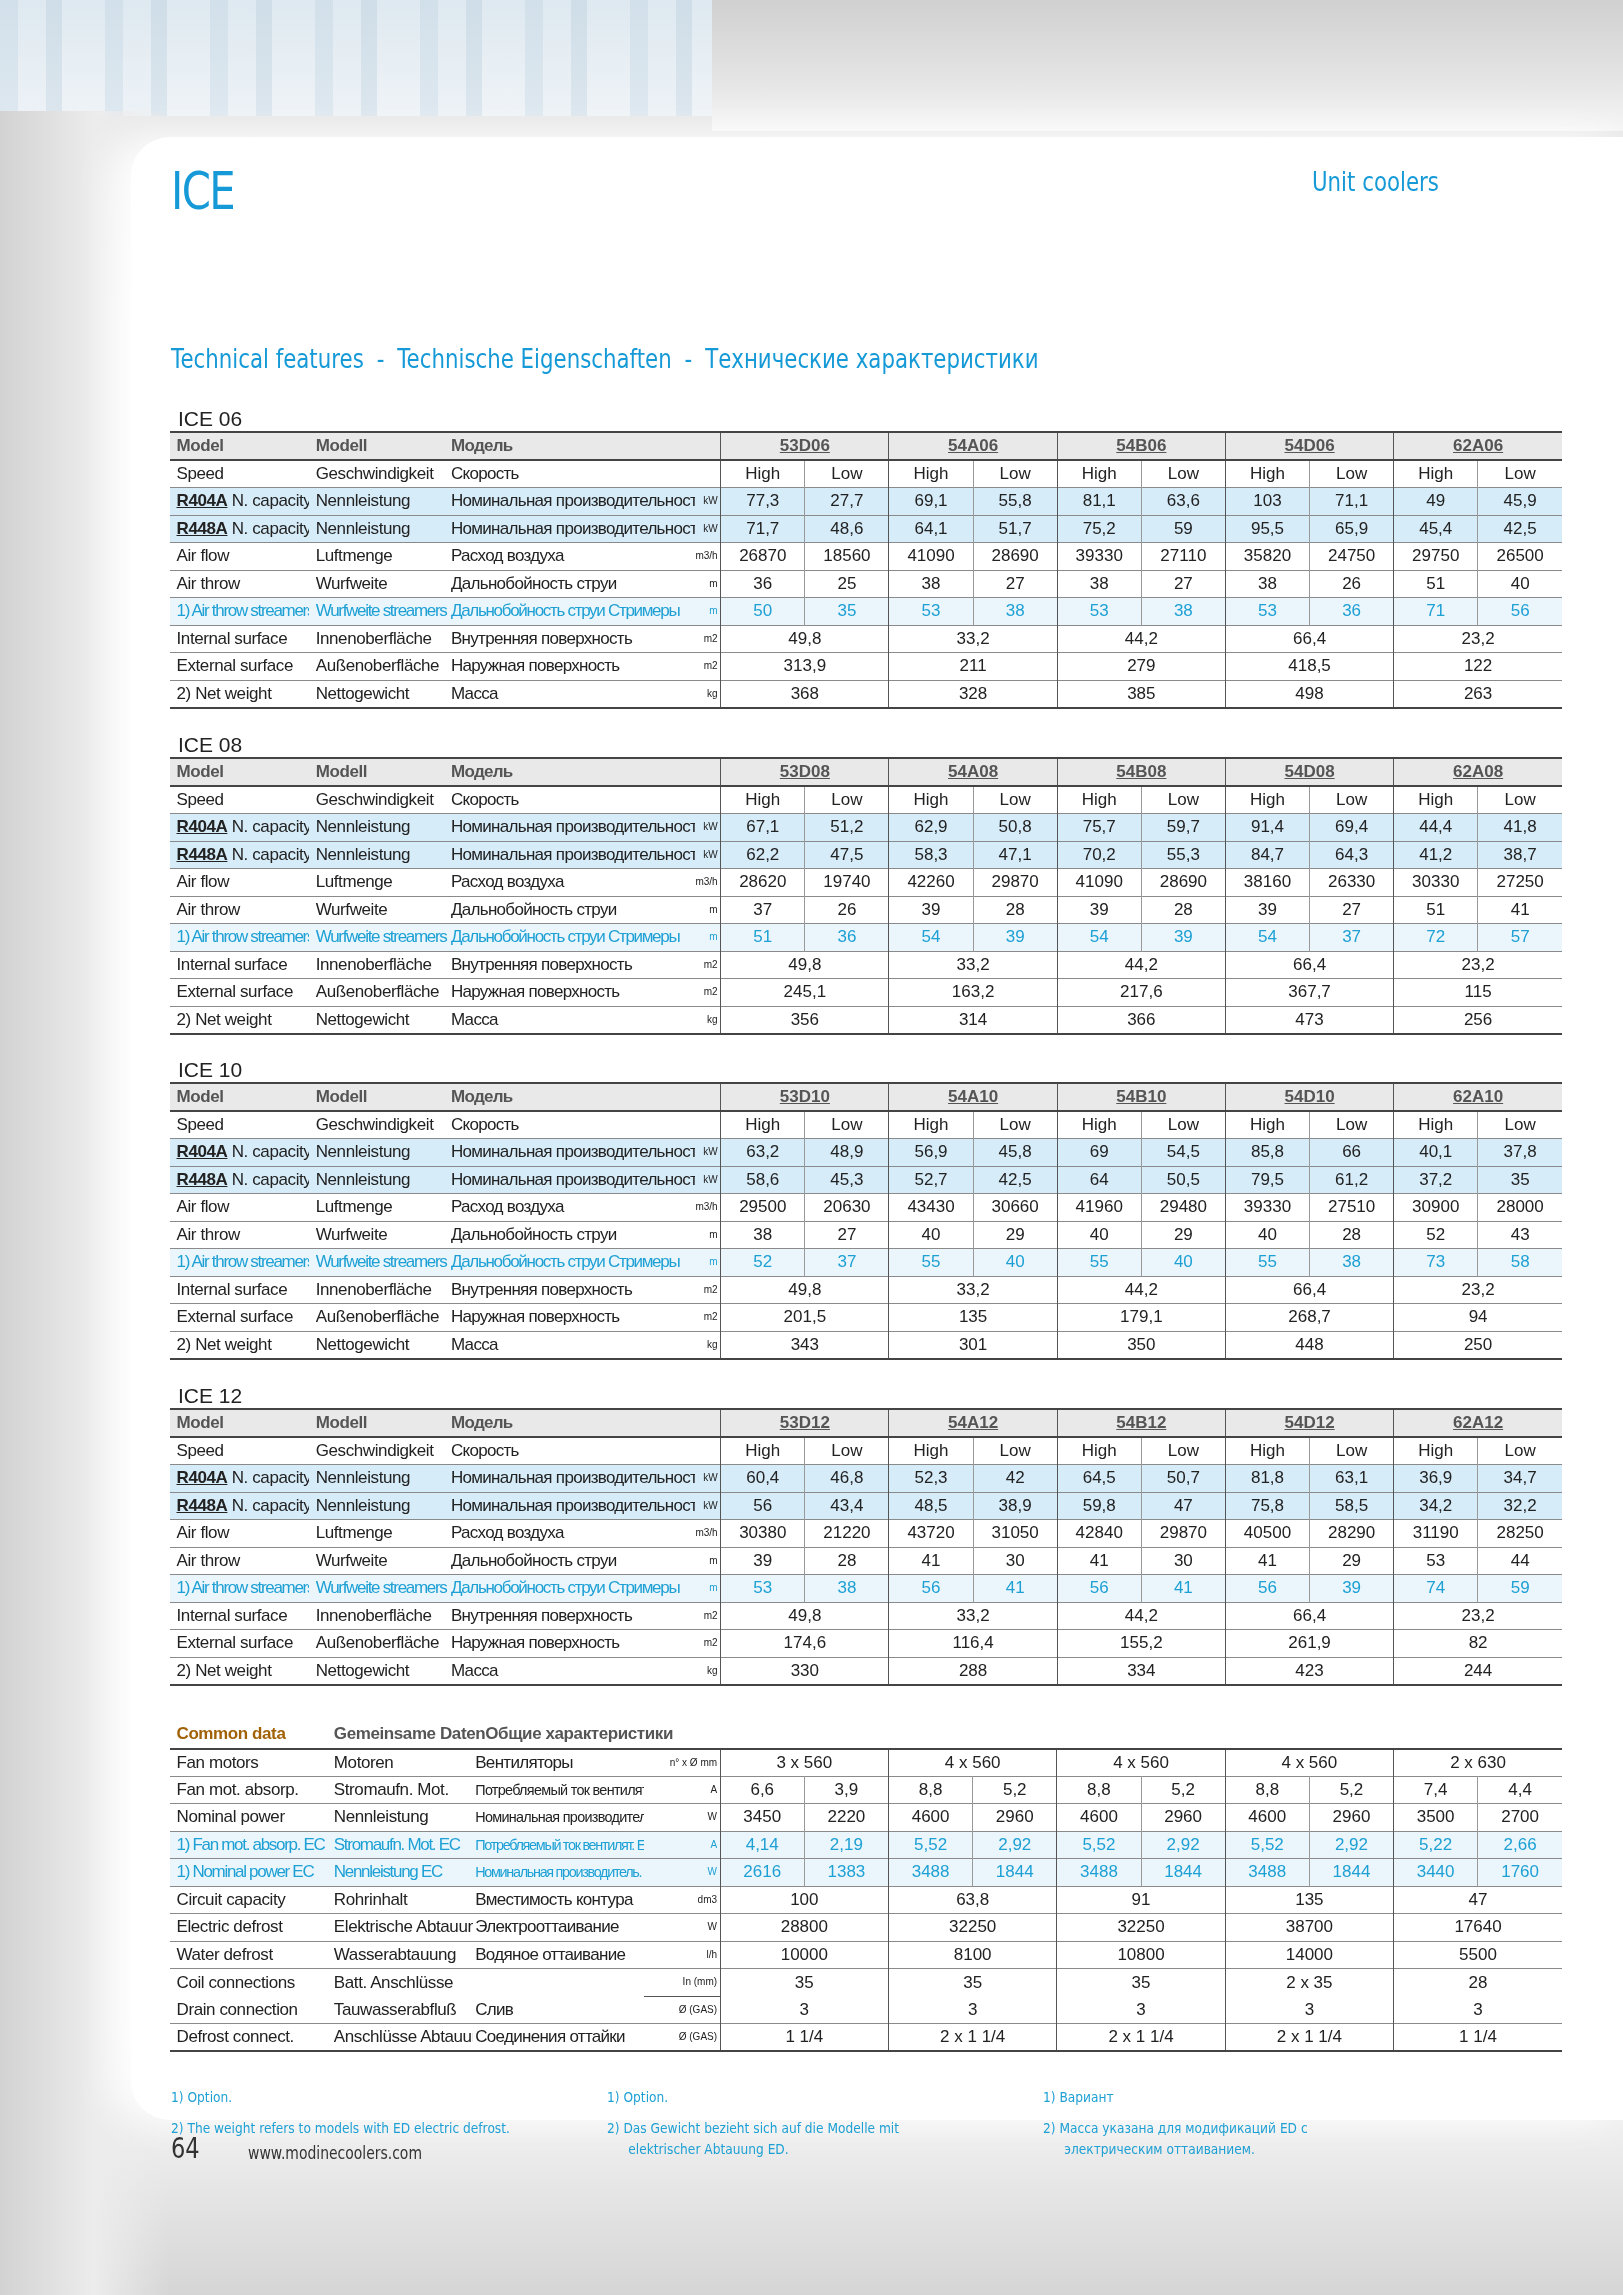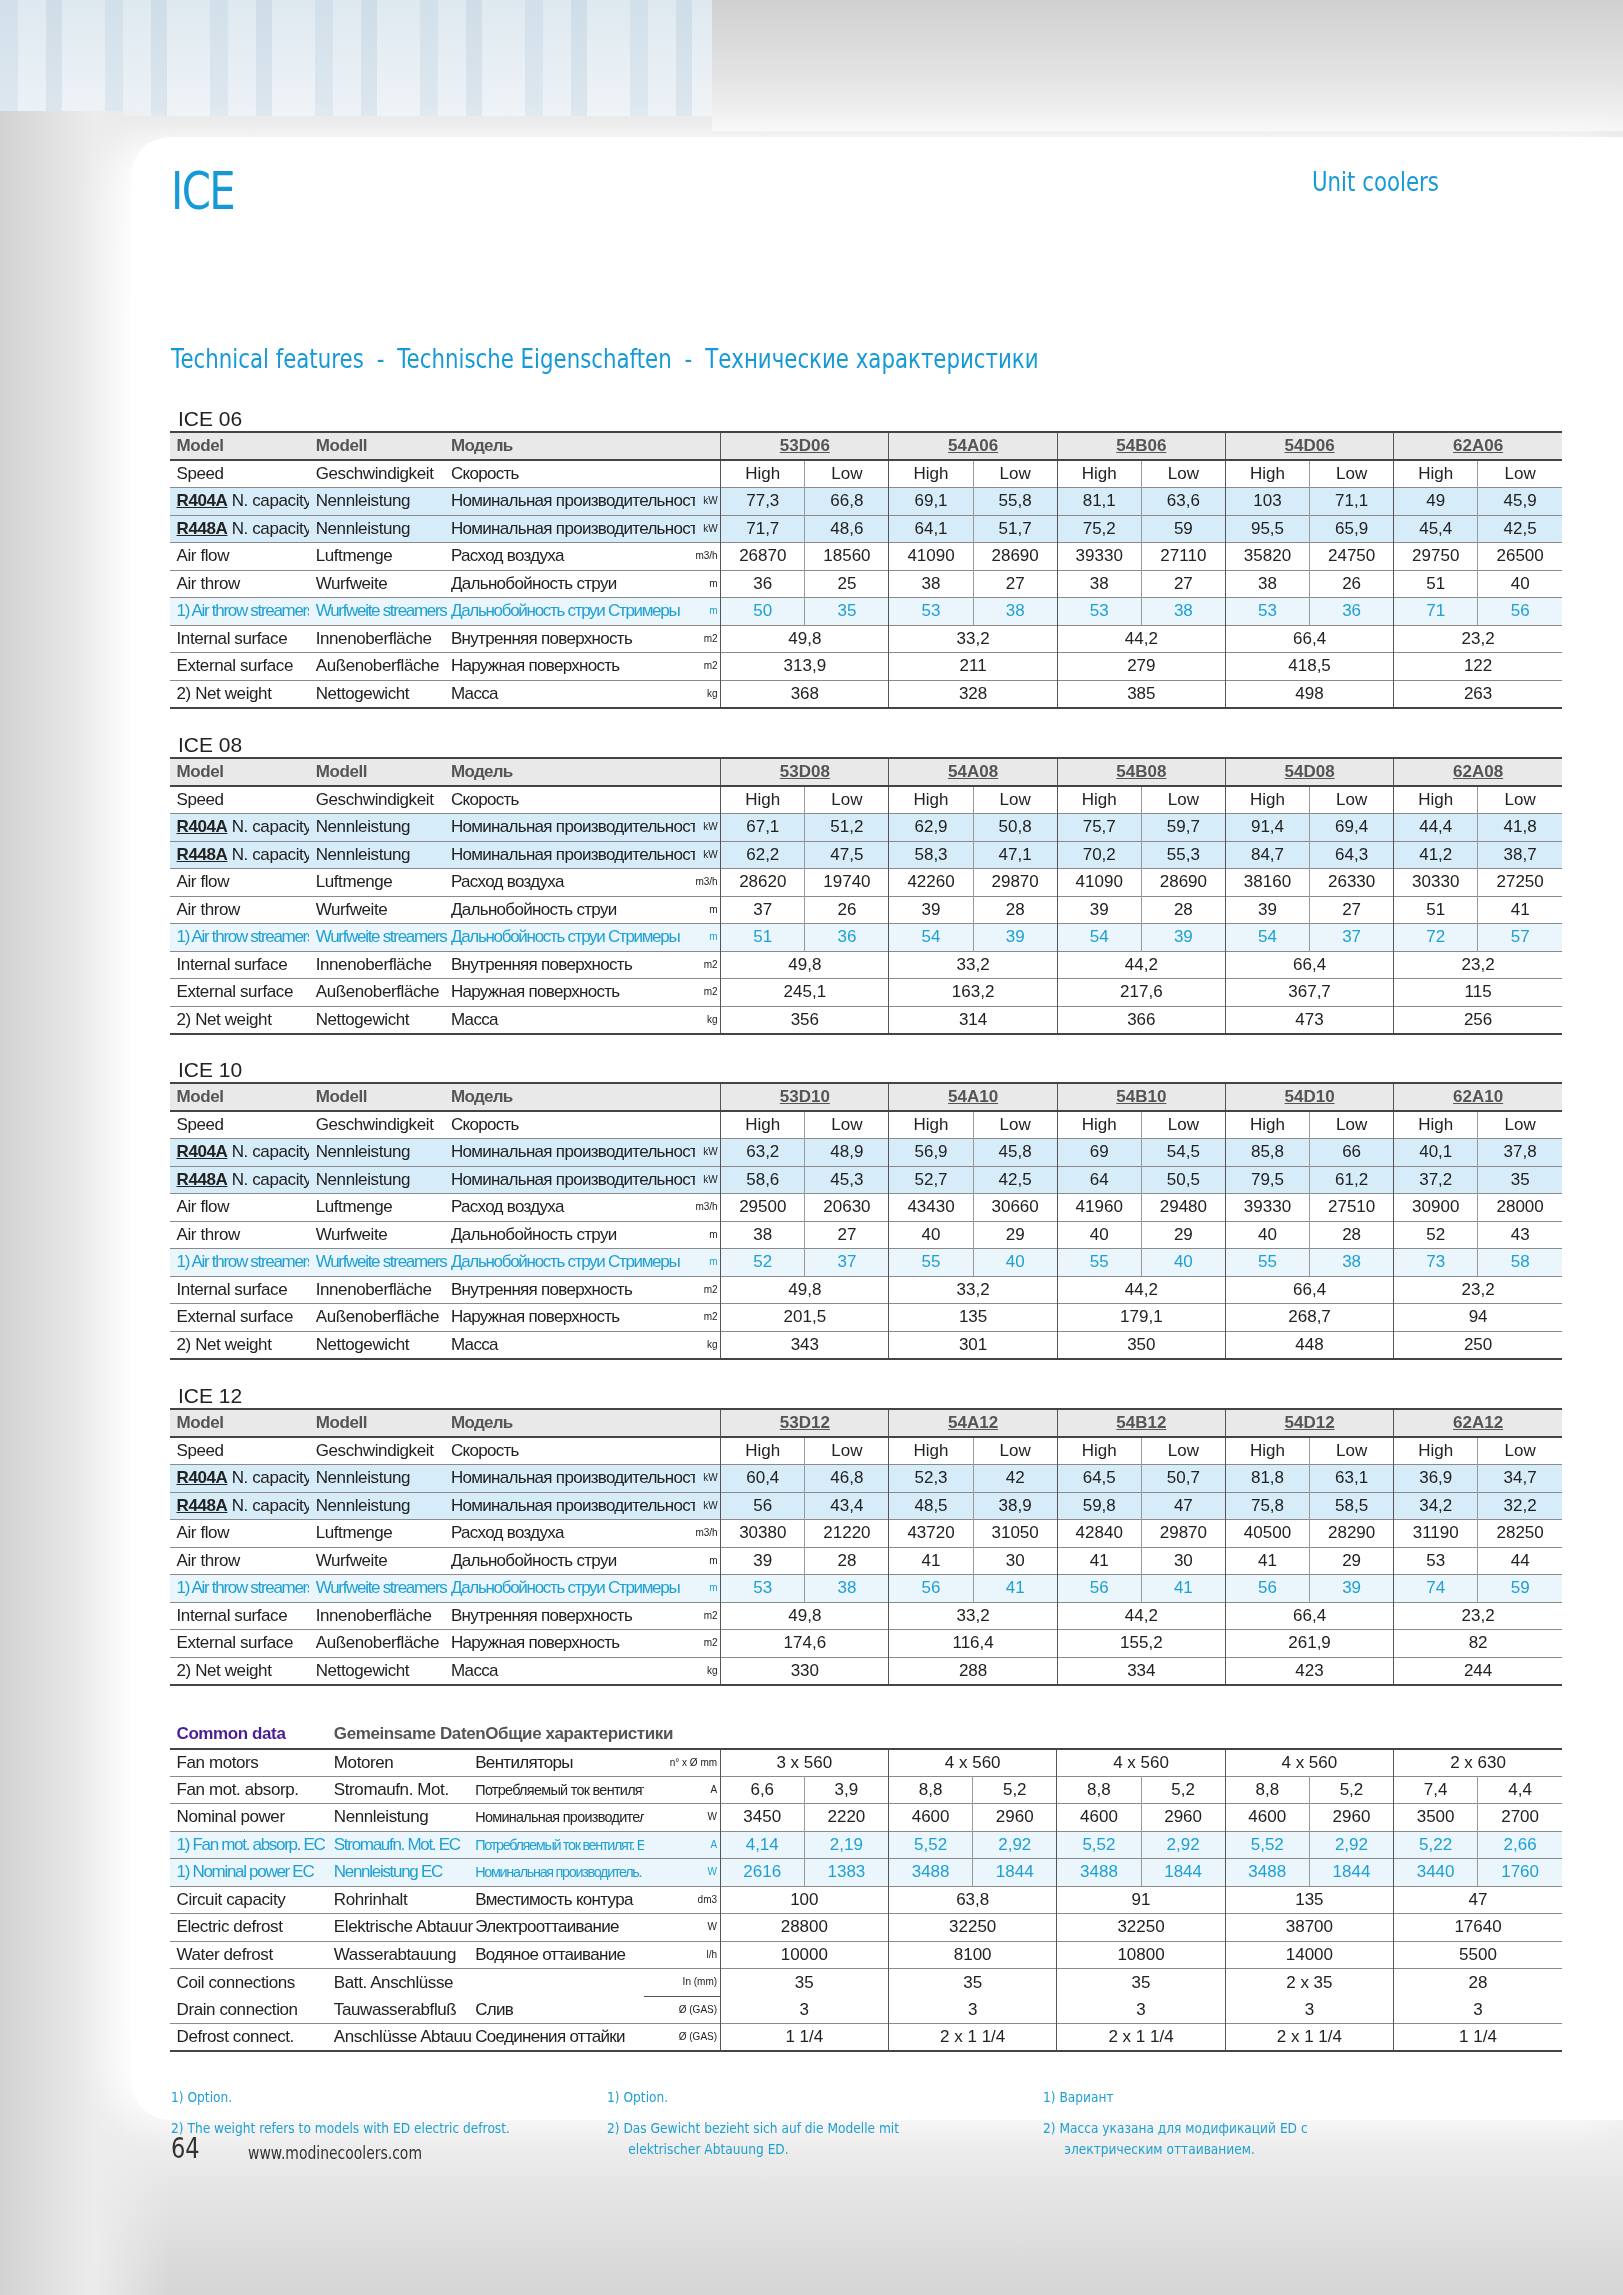--- a/index.html
+++ b/index.html
@@ -155,21 +155,21 @@
             <td class="v sub">Low</td>
             <td class="v">High</td>
             <td class="v sub">Low</td>
           </tr>
       <tr class="cap">
             <td class="lbl"><b class="ref">R404A</b><span> N. capacity</span></td>
             <td class="lbl">Nennleistung</td>
             <td class="lbl-ru cond">Номинальная производительность</td>
             <td class="unit">kW</td>
             <td class="v">77,3</td>
-            <td class="v sub">66,8</td>
+            <td class="v sub">27,7</td>
             <td class="v">69,1</td>
             <td class="v sub">55,8</td>
             <td class="v">81,1</td>
             <td class="v sub">63,6</td>
             <td class="v">103</td>
             <td class="v sub">71,1</td>
             <td class="v">49</td>
             <td class="v sub">45,9</td>
           </tr>
       <tr class="cap">
@@ -779,21 +779,21 @@
         <col class="c-v">
         <col class="c-v">
         <col class="c-v">
         <col class="c-v">
         <col class="c-v">
         <col class="c-v">
         <col class="c-v">
       </colgroup>
     <tbody>
         <tr class="head-plain">
-      <td class="lbl" style="font-weight:bold;color:#4c1d95">Common data</td>
+      <td class="lbl" style="font-weight:bold;color:#a16207">Common data</td>
       <td class="lbl" style="font-weight:bold;color:#555" colspan="3"><span>Gemeinsame Daten</span><span>Общие характеристики</span></td>
       <td colspan="10"></td>
     </tr>
     </tbody>
       <tbody id="common-body">
         <tr>
           <td class="lbl">Fan motors</td>
           <td class="lbl">Motoren</td>
           <td class="lbl-ru">Вентиляторы</td>
           <td class="unit">n° x Ø mm</td>

